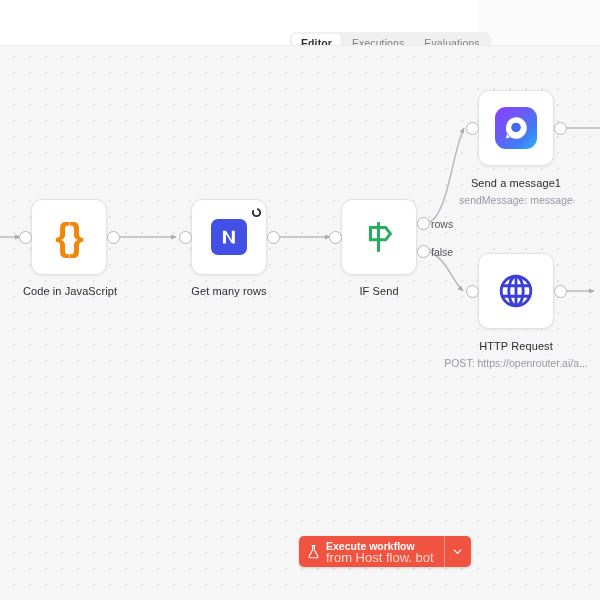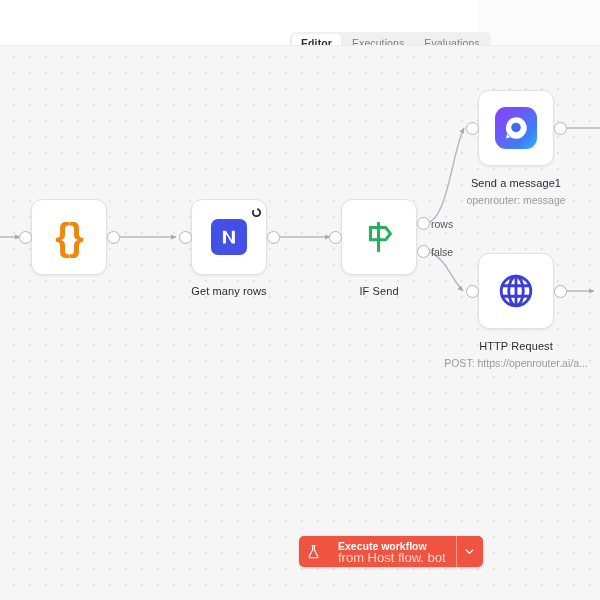--- a/index.html
+++ b/index.html
@@ -193,21 +193,21 @@
     border-radius: 5px;
     box-shadow: 0 1px 3px rgba(0,0,0,.16);
     overflow: hidden;
     height: 31px;
     cursor: pointer;
   }
 
   #execute-main {
     display: flex;
     align-items: center;
-    gap: 18px;
+    gap: 6px;
     padding: 0 10px 0 8px;
   }
 
   #execute-texts {
     display: flex;
     flex-direction: column;
     justify-content: center;
     line-height: 11px;
   }
 
@@ -281,20 +281,21 @@
     <path d="M560,291 L594,291" stroke="#b8b8bf" stroke-width="1.5" fill="none" marker-end="url(#arrow)"></path>
   </svg>
 
   <div class="node" style="left:31px; top:199px;">
     <div class="icon-wrap">
       <span class="code-braces">{}</span>
     </div>
   </div>
   <div class="port" style="left:19px; top:231px;"></div>
   <div class="port" style="left:107px; top:231px;"></div>
+  <div class="node-label" style="left:0px; top:283px; width:140px;">Code in JavaScript</div>
 
   <div class="node" style="left:191px; top:199px;">
     <div class="icon-wrap">
       <div class="nocodb-icon">
         <svg width="22" height="22" viewBox="0 0 24 24">
           <path d="M5.4 19.2 V5.2 h3.2 L15.1 15.6 V5.2 h3.3 v14 h-3.2 L8.7 8.8 v10.4 z" fill="#ffffff"></path>
         </svg>
       </div>
     </div>
     <div class="spinner-badge">
@@ -328,21 +329,21 @@
         <svg width="30" height="30" viewBox="0 0 32 32">
           <path d="M16 4.5 a11.5 11.5 0 1 1 -9.6 17.8 L5.2 27.2 L10.6 25.6 A11.5 11.5 0 0 1 16 4.5 z" fill="#ffffff"></path>
           <circle cx="16" cy="15.4" r="5.1" fill="#3f6bf0"></circle>
         </svg>
       </div>
     </div>
   </div>
   <div class="port" style="left:466px; top:122px;"></div>
   <div class="port" style="left:554px; top:122px;"></div>
   <div class="node-label" style="left:446px; top:175px; width:140px;">Send a message1</div>
-  <div class="node-sublabel" style="left:446px; top:194px; width:140px;">openrouter: message</div>
+  <div class="node-sublabel" style="left:446px; top:194px; width:140px;">sendMessage: message</div>
 
   <div class="node" style="left:478px; top:253px;">
     <div class="icon-wrap">
       <svg width="42" height="42" viewBox="0 0 44 44">
         <circle cx="22" cy="22" r="15.5" fill="none" stroke="#3b3fd8" stroke-width="3"></circle>
         <ellipse cx="22" cy="22" rx="7.6" ry="15.5" fill="none" stroke="#3b3fd8" stroke-width="3"></ellipse>
         <path d="M7 16.5 H37 M7 27.5 H37 M22 6.5 V37.5" stroke="#3b3fd8" stroke-width="3" fill="none"></path>
       </svg>
     </div>
   </div>

